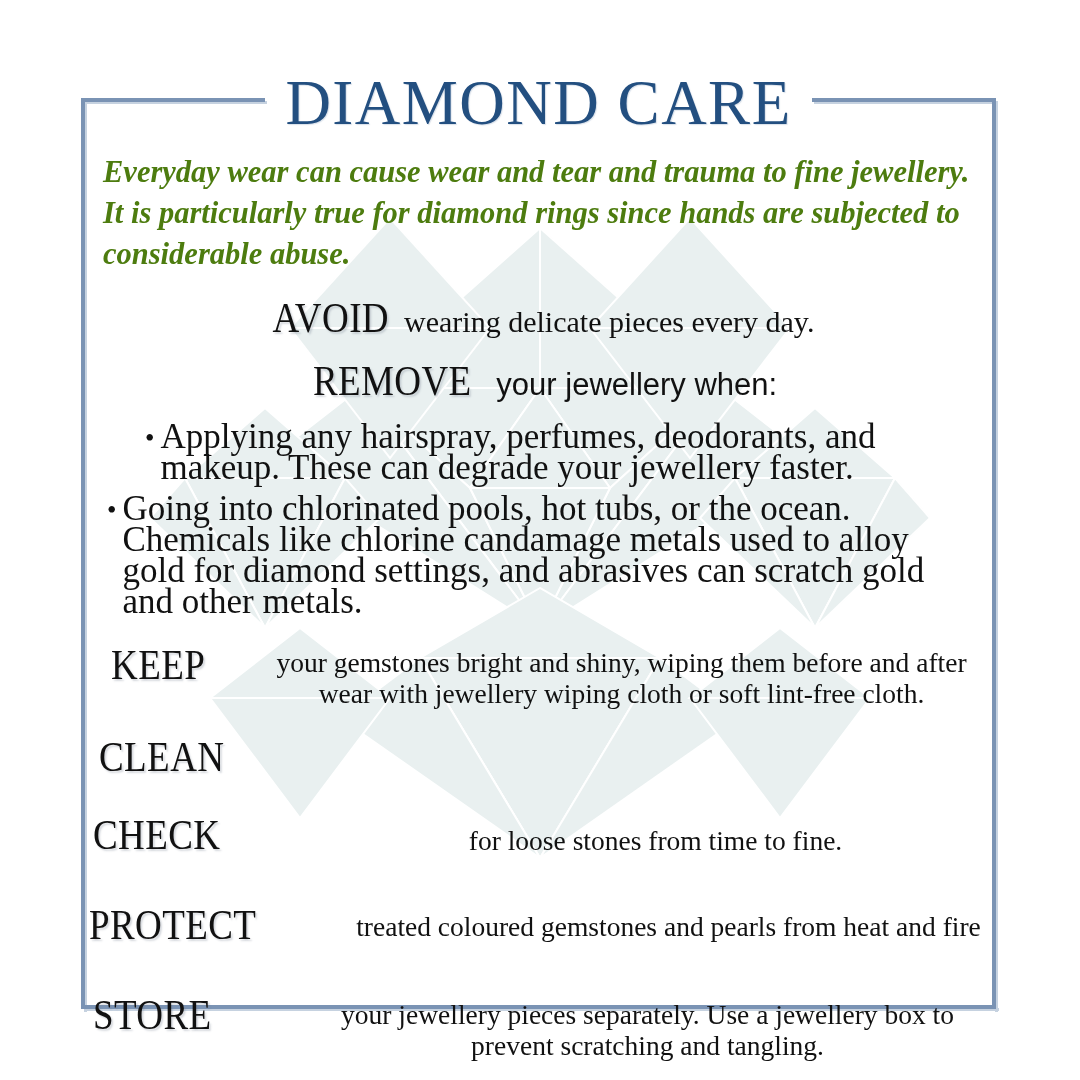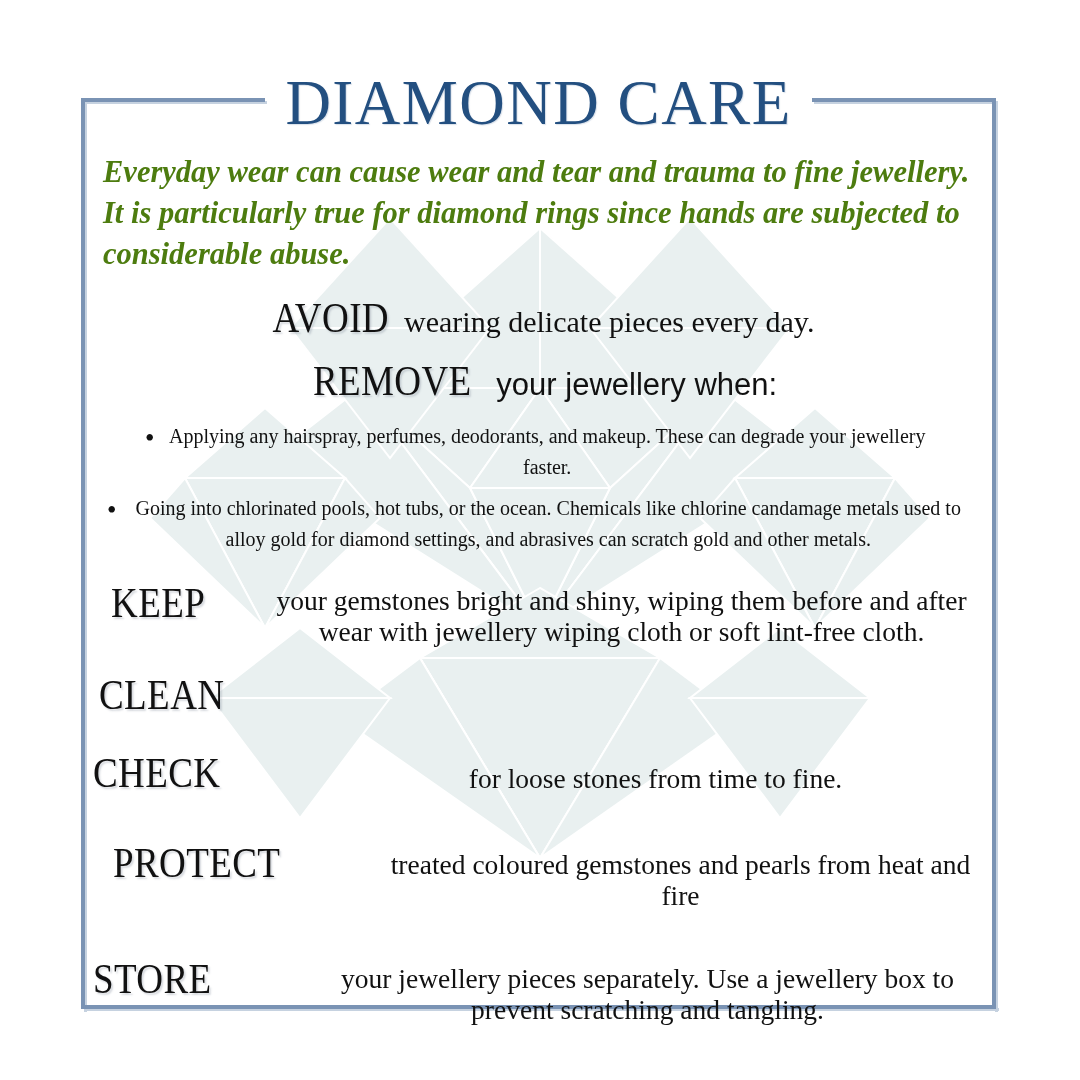--- a/index.html
+++ b/index.html
@@ -148,23 +148,22 @@
   .bullet-marker {
     font-family: "Liberation Serif", "DejaVu Serif", serif;
     font-size: 27px;
     line-height: 31px;
     color: #111111;
     flex: 0 0 auto;
     padding-top: 2px;
   }
   .bullet-body {
     flex: 1 1 auto;
-    text-align: center;
-    font-family: "Liberation Serif", "DejaVu Serif", serif;
-    font-size: 20px;
+    font-family: "Liberation Serif", "DejaVu Serif", serif;
+    font-size: 35px;
     line-height: 31px;
     color: #111111;
   }
   #bullet-0 .bullet-marker { margin-left: 60px; margin-right: 6px; }
   #bullet-0 .bullet-body   { padding-right: 58px; }
   #bullet-1 .bullet-marker { margin-left: 22px; margin-right: 6px; }
   #bullet-1 .bullet-body   { padding-right: 18px; }
 
   
   .kw-row {
@@ -199,21 +198,21 @@
   #row-keep    .kw-body  { margin-left: 6px;  padding-right: 16px; padding-top: 4px; }
 
   #row-clean   { margin-top: 26px; }
   #row-clean   .kw-label { margin-left: 14px; width: 186px; }
   #row-clean   .kw-body  { margin-left: 4px;  padding-right: 8px;  padding-top: 4px; }
 
   #row-check   { margin-top: 34px; }
   #row-check   .kw-label { margin-left: 8px;  width: 206px; }
   #row-check   .kw-body  { margin-left: 20px; padding-top: 12px; }
 
-  #row-protect { margin-top: 46px; margin-left: 24px; }
+  #row-protect { margin-top: 46px; }
   #row-protect .kw-label { margin-left: 4px;  width: 246px; }
   #row-protect .kw-body  { margin-left: 10px; padding-top: 8px; }
 
   #row-store   { margin-top: 46px; }
   #row-store   .kw-label { margin-left: 8px;  width: 196px; }
   #row-store   .kw-body  { margin-left: 14px; padding-top: 6px; }
 </style>
 </head>
 <body>
 

